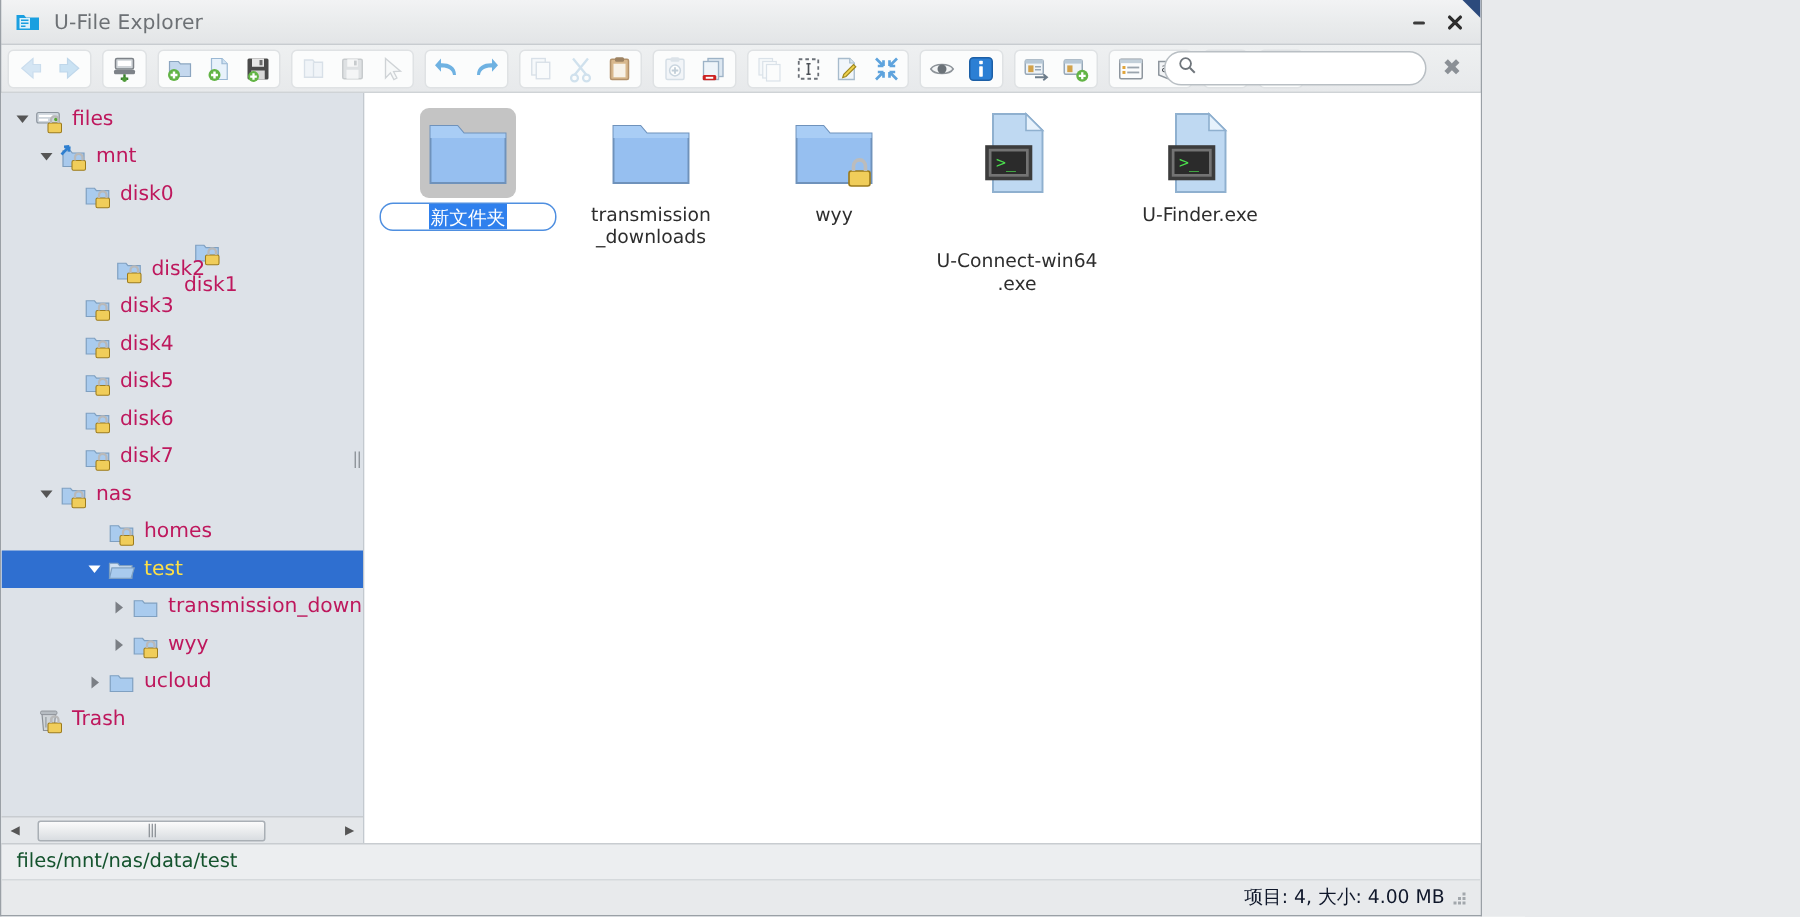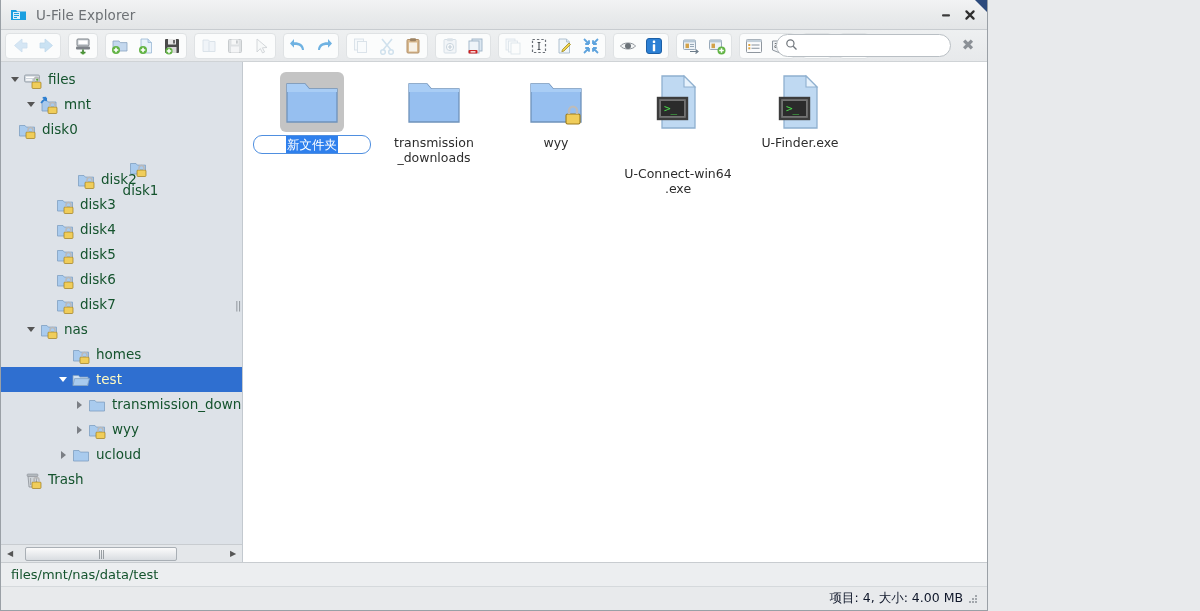--- a/index.html
+++ b/index.html
@@ -112,23 +112,23 @@
     position: relative;
     border-right: 1px solid #c3c9cf;
   }
   .tree {
     flex: 1; overflow: hidden; position: relative;
     padding-top: 5px;
   }
   .node {
     height: 25px; display: flex; align-items: center;
     white-space: nowrap; position: relative;
-    font-size: 13.5px; color: #14532d;
-  }
-  .node.sel { background: #2f6fd0; color: #fef9c3; }
+    font-size: 13.5px; color: #be185d;
+  }
+  .node.sel { background: #2f6fd0; color: #fde047; }
   .twisty {
     width: 16px; height: 25px; flex: 0 0 16px;
     display: flex; align-items: center; justify-content: center;
   }
   .twisty i {
     display: block; width: 0; height: 0;
   }
   .twisty.open i {
     border-left: 4.5px solid transparent;
     border-right: 4.5px solid transparent;
@@ -560,21 +560,21 @@
                 <path d="M3 5.5 h5 l1.2 1.5 H17 V16 H3 Z" fill="#a8c9ec" stroke="#7b9cbd" stroke-width=".8"></path>
                 <path d="M2 8 L7.2 2.6 M7.2 2.6 L3.7 2.9 M7.2 2.6 L7 6.1" stroke="#2e7fd0" stroke-width="1.8" fill="none"></path>
                 <g>
                   <rect x="9" y="12" width="9" height="6.5" rx="1" fill="#f0cd5a" stroke="#9c7b1c" stroke-width=".7"></rect>
                   <path d="M11 12 v-2 a2.5 2.5 0 0 1 5 0 v2" fill="none" stroke="#b9b9b9" stroke-width="1.5"></path>
                 </g>
               </svg>
             </span>
             <span class="nlabel">mnt</span>
           </div>
-          <div class="node" style="">
+          <div class="node" style="padding-left: 38px;">
             <span class="twisty none">
               <i></i>
             </span>
             <span class="nicon">
               <svg width="20" height="20" viewBox="0 0 20 20">
                 <path d="M2.5 5.5 h5.5 l1.3 1.6 H17.5 V16 H2.5 Z" fill="#a9cbee" stroke="#7fa0c1" stroke-width=".8"></path>
                 <g>
                   <rect x="9" y="12" width="9" height="6.5" rx="1" fill="#f0cd5a" stroke="#9c7b1c" stroke-width=".7"></rect>
                   <path d="M11 12 v-2 a2.5 2.5 0 0 1 5 0 v2" fill="none" stroke="#b9b9b9" stroke-width="1.5"></path>
                 </g>

